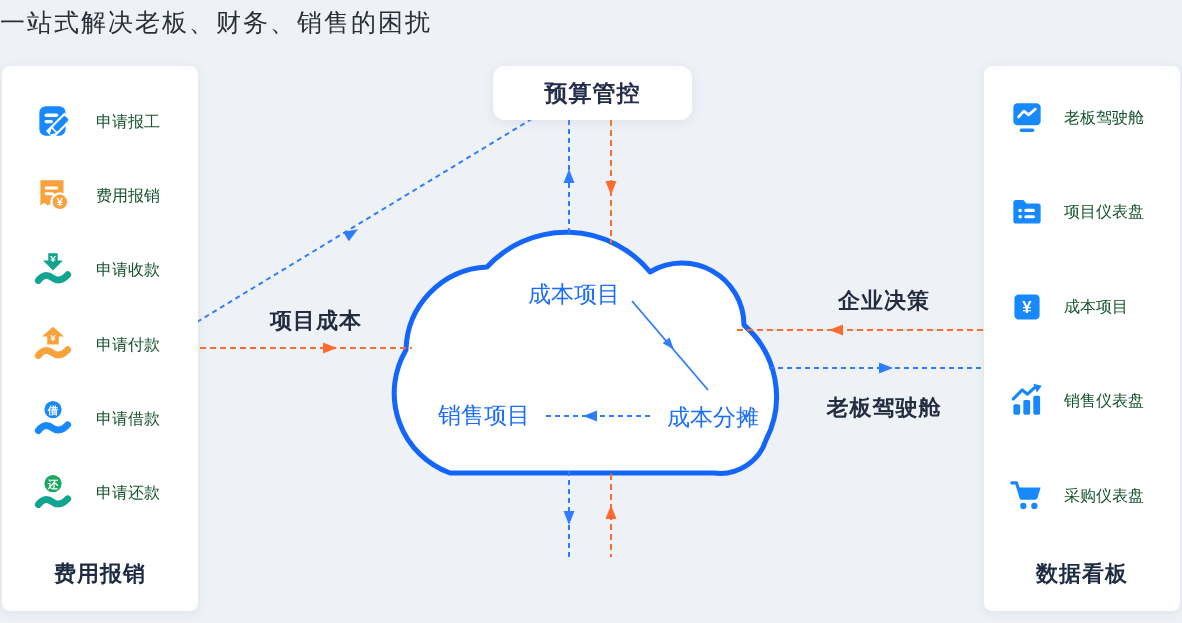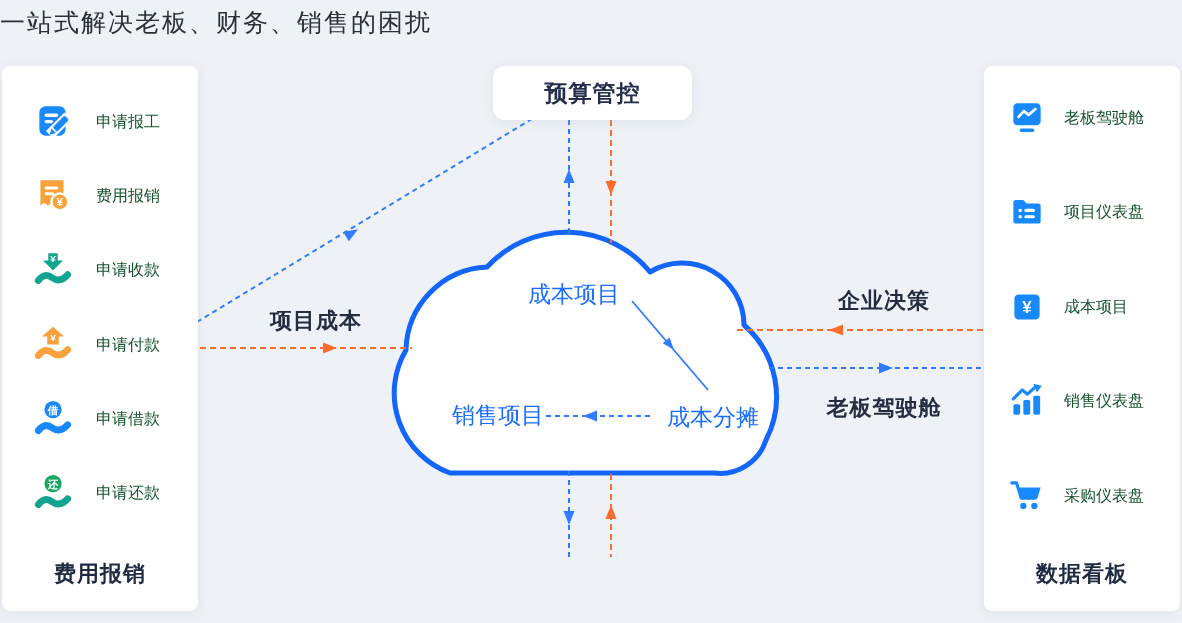--- a/index.html
+++ b/index.html
@@ -95,21 +95,21 @@
       <path d="M -6 -4.5 L 6 0 L -6 4.5 Z" fill="#2e7cff" transform="translate(670 345) rotate(49.5)"></path>
     </g>
 
     <g>
       <line x1="650" y1="416" x2="546" y2="416" stroke="#2e7cff" stroke-width="2" stroke-dasharray="5 4"></line>
       <path d="M -7 -5.5 L 7 0 L -7 5.5 Z" fill="#2e7cff" transform="translate(590 416) rotate(180)"></path>
     </g>
   </svg>
 
   <div class="cloud-label" style="left:514px;top:279px;width:120px;">成本项目</div>
-  <div class="cloud-label" style="left:424px;top:400px;width:120px;text-align:right;">销售项目</div>
+  <div class="cloud-label" style="left:424px;top:400px;width:120px;">销售项目</div>
   <div class="cloud-label" style="left:653px;top:402px;width:120px;">成本分摊</div>
 
   <div class="edge-label" style="left:256px;top:306px;width:120px;">项目成本</div>
   <div class="edge-label" style="left:824px;top:286px;width:120px;">企业决策</div>
   <div class="edge-label" style="left:824px;top:393px;width:120px;">老板驾驶舱</div>
 
   <div class="node-box top">预算管控</div>
 
   <div class="panel left">
 

